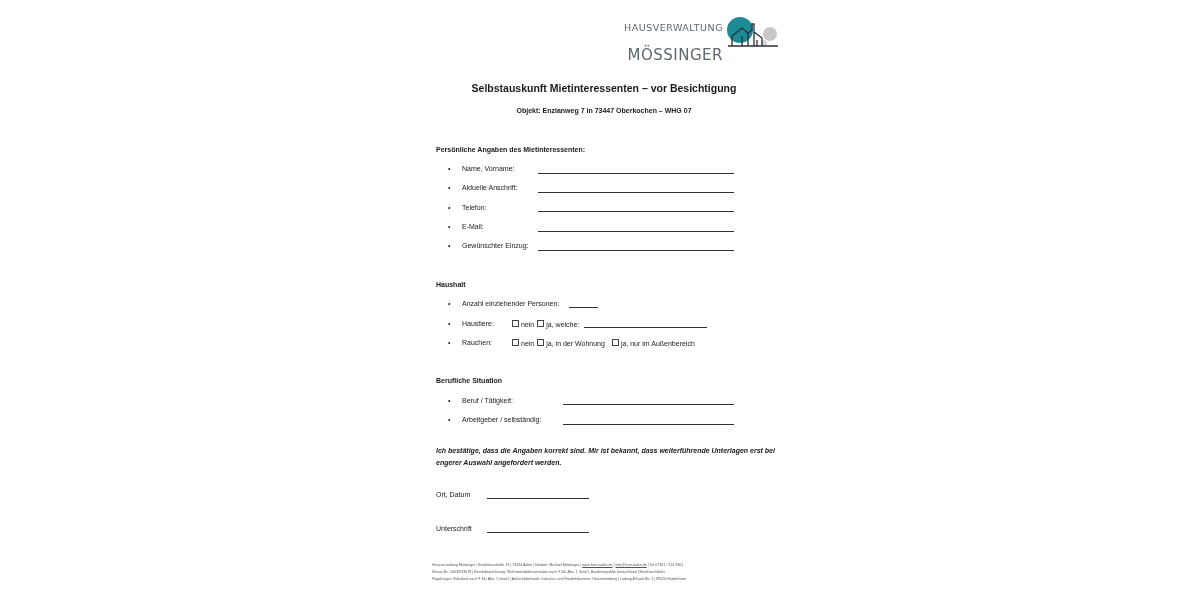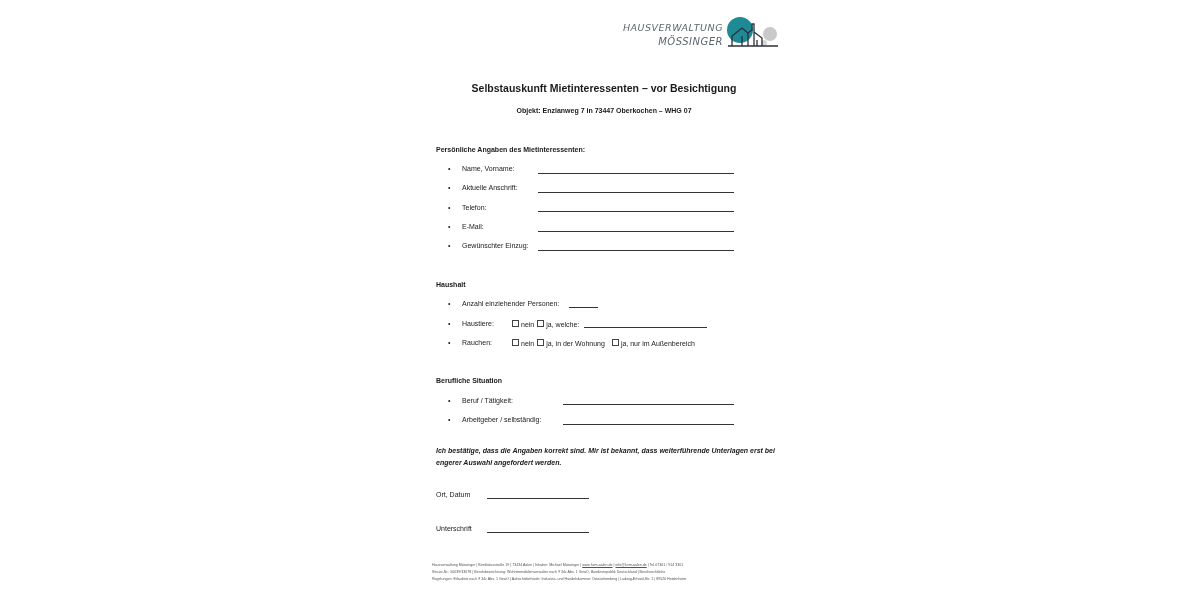--- a/index.html
+++ b/index.html
@@ -1,23 +1,23 @@
 <!DOCTYPE html>
 <html><head>
 <meta charset="utf-8">
 <style>
   html, body { margin: 0; padding: 0; }
   body {
     width: 1200px; height: 600px; background: #ffffff; position: relative; overflow: hidden;
     font-family: "Liberation Sans", sans-serif; color: #1a1a1a;
   }
   .abs { position: absolute; }
-  .logo-text { position: absolute; right: 477px; text-align: right; font-family: "DejaVu Sans", sans-serif; letter-spacing: 0.5px; font-style: italic; }
+  .logo-text { position: absolute; right: 477px; text-align: right; font-family: "DejaVu Sans", sans-serif; letter-spacing: 0.5px; }
   .logo-l1 { top: 22px; font-size: 9.5px; color: #5a6870; }
-  .logo-l2 { top: 36px; font-size: 10px; color: #5a6870; text-align: center; }
+  .logo-l2 { top: 46px; font-size: 15px; color: #5a6870; text-align: center; }
   .title { left: 0; width: 1208px; top: 82px; text-align: center; font-size: 10.5px; font-weight: bold; }
   .subtitle { left: 0; width: 1208px; top: 107px; text-align: center; font-size: 7px; font-weight: bold; }
   .section { left: 436px; font-size: 7px; font-weight: bold; }
   .item { left: 448px; font-size: 7px; display: flex; align-items: baseline; }
   .bullet { width: 14px; font-size: 7px; }
   .label { white-space: nowrap; }
   .line { position: absolute; border-bottom: 0.8px solid #333; height: 0; }
   .cb { display: inline-block; width: 5px; height: 5px; border: 0.7px solid #444; margin-right: 2px; vertical-align: -0.5px; }
   .opt { margin-right: 3px; white-space: nowrap; }
   .statement { left: 436px; width: 345px; top: 445px; font-size: 7px; font-weight: bold; font-style: italic; line-height: 11.5px; }

